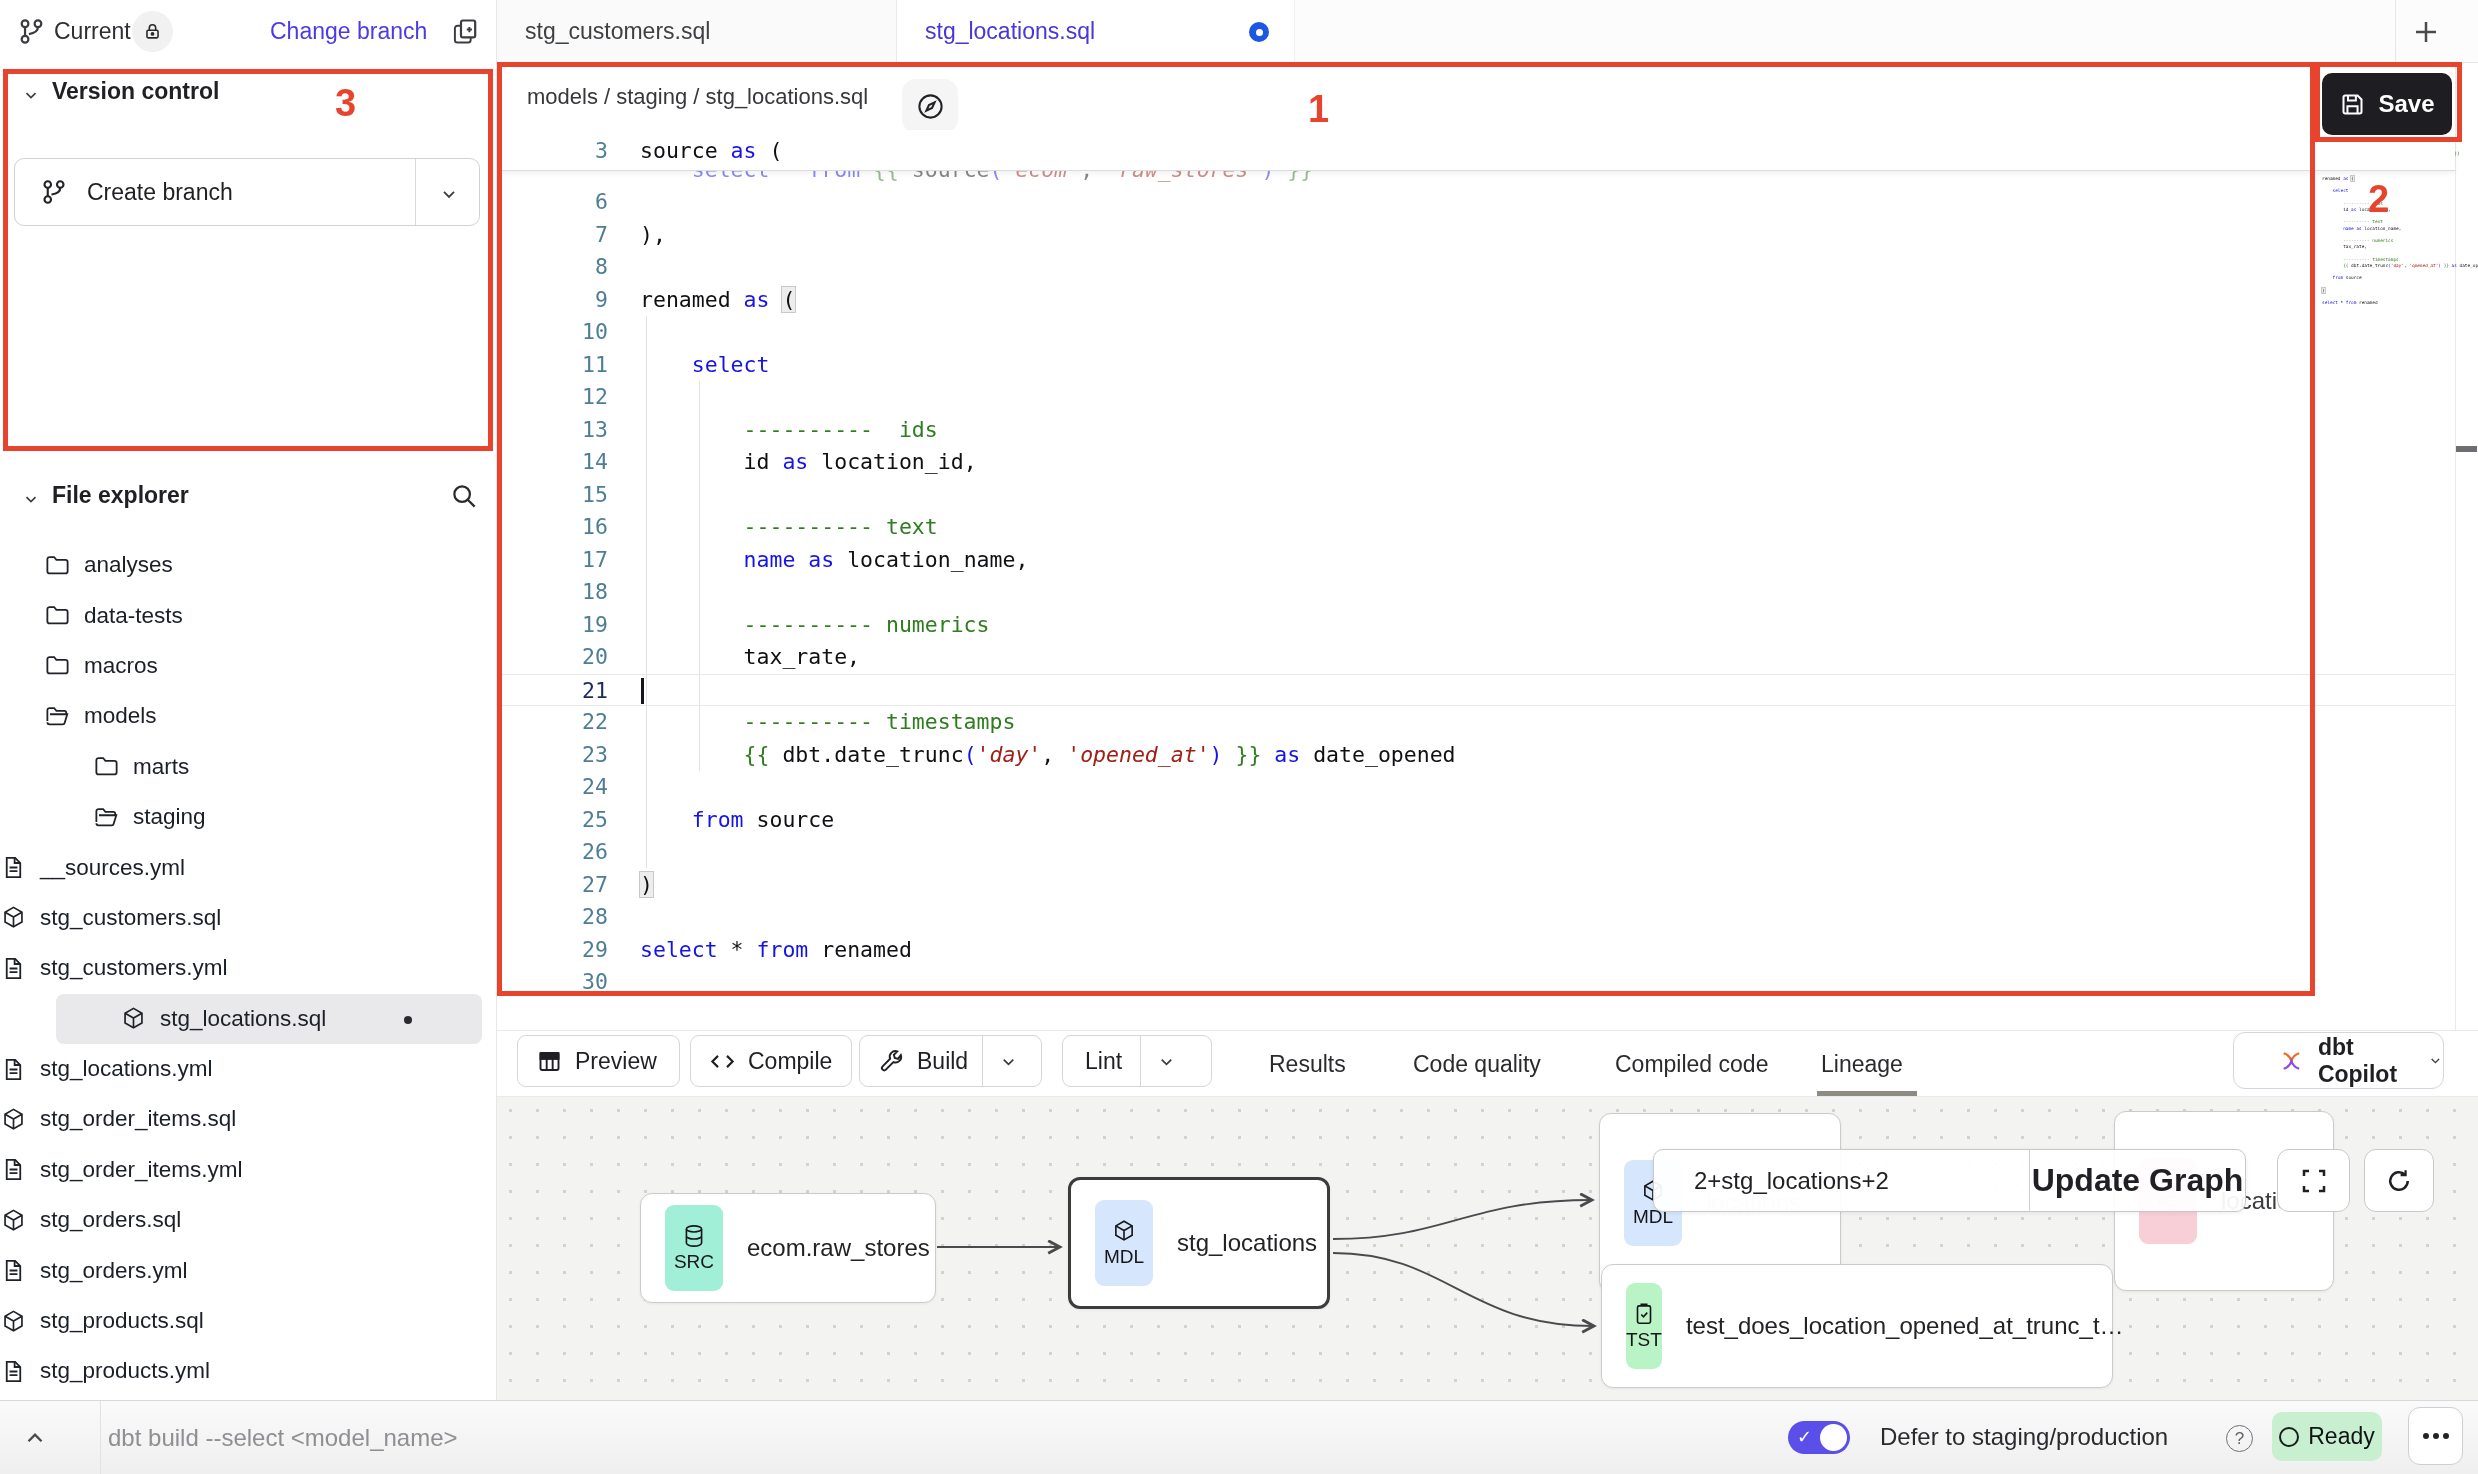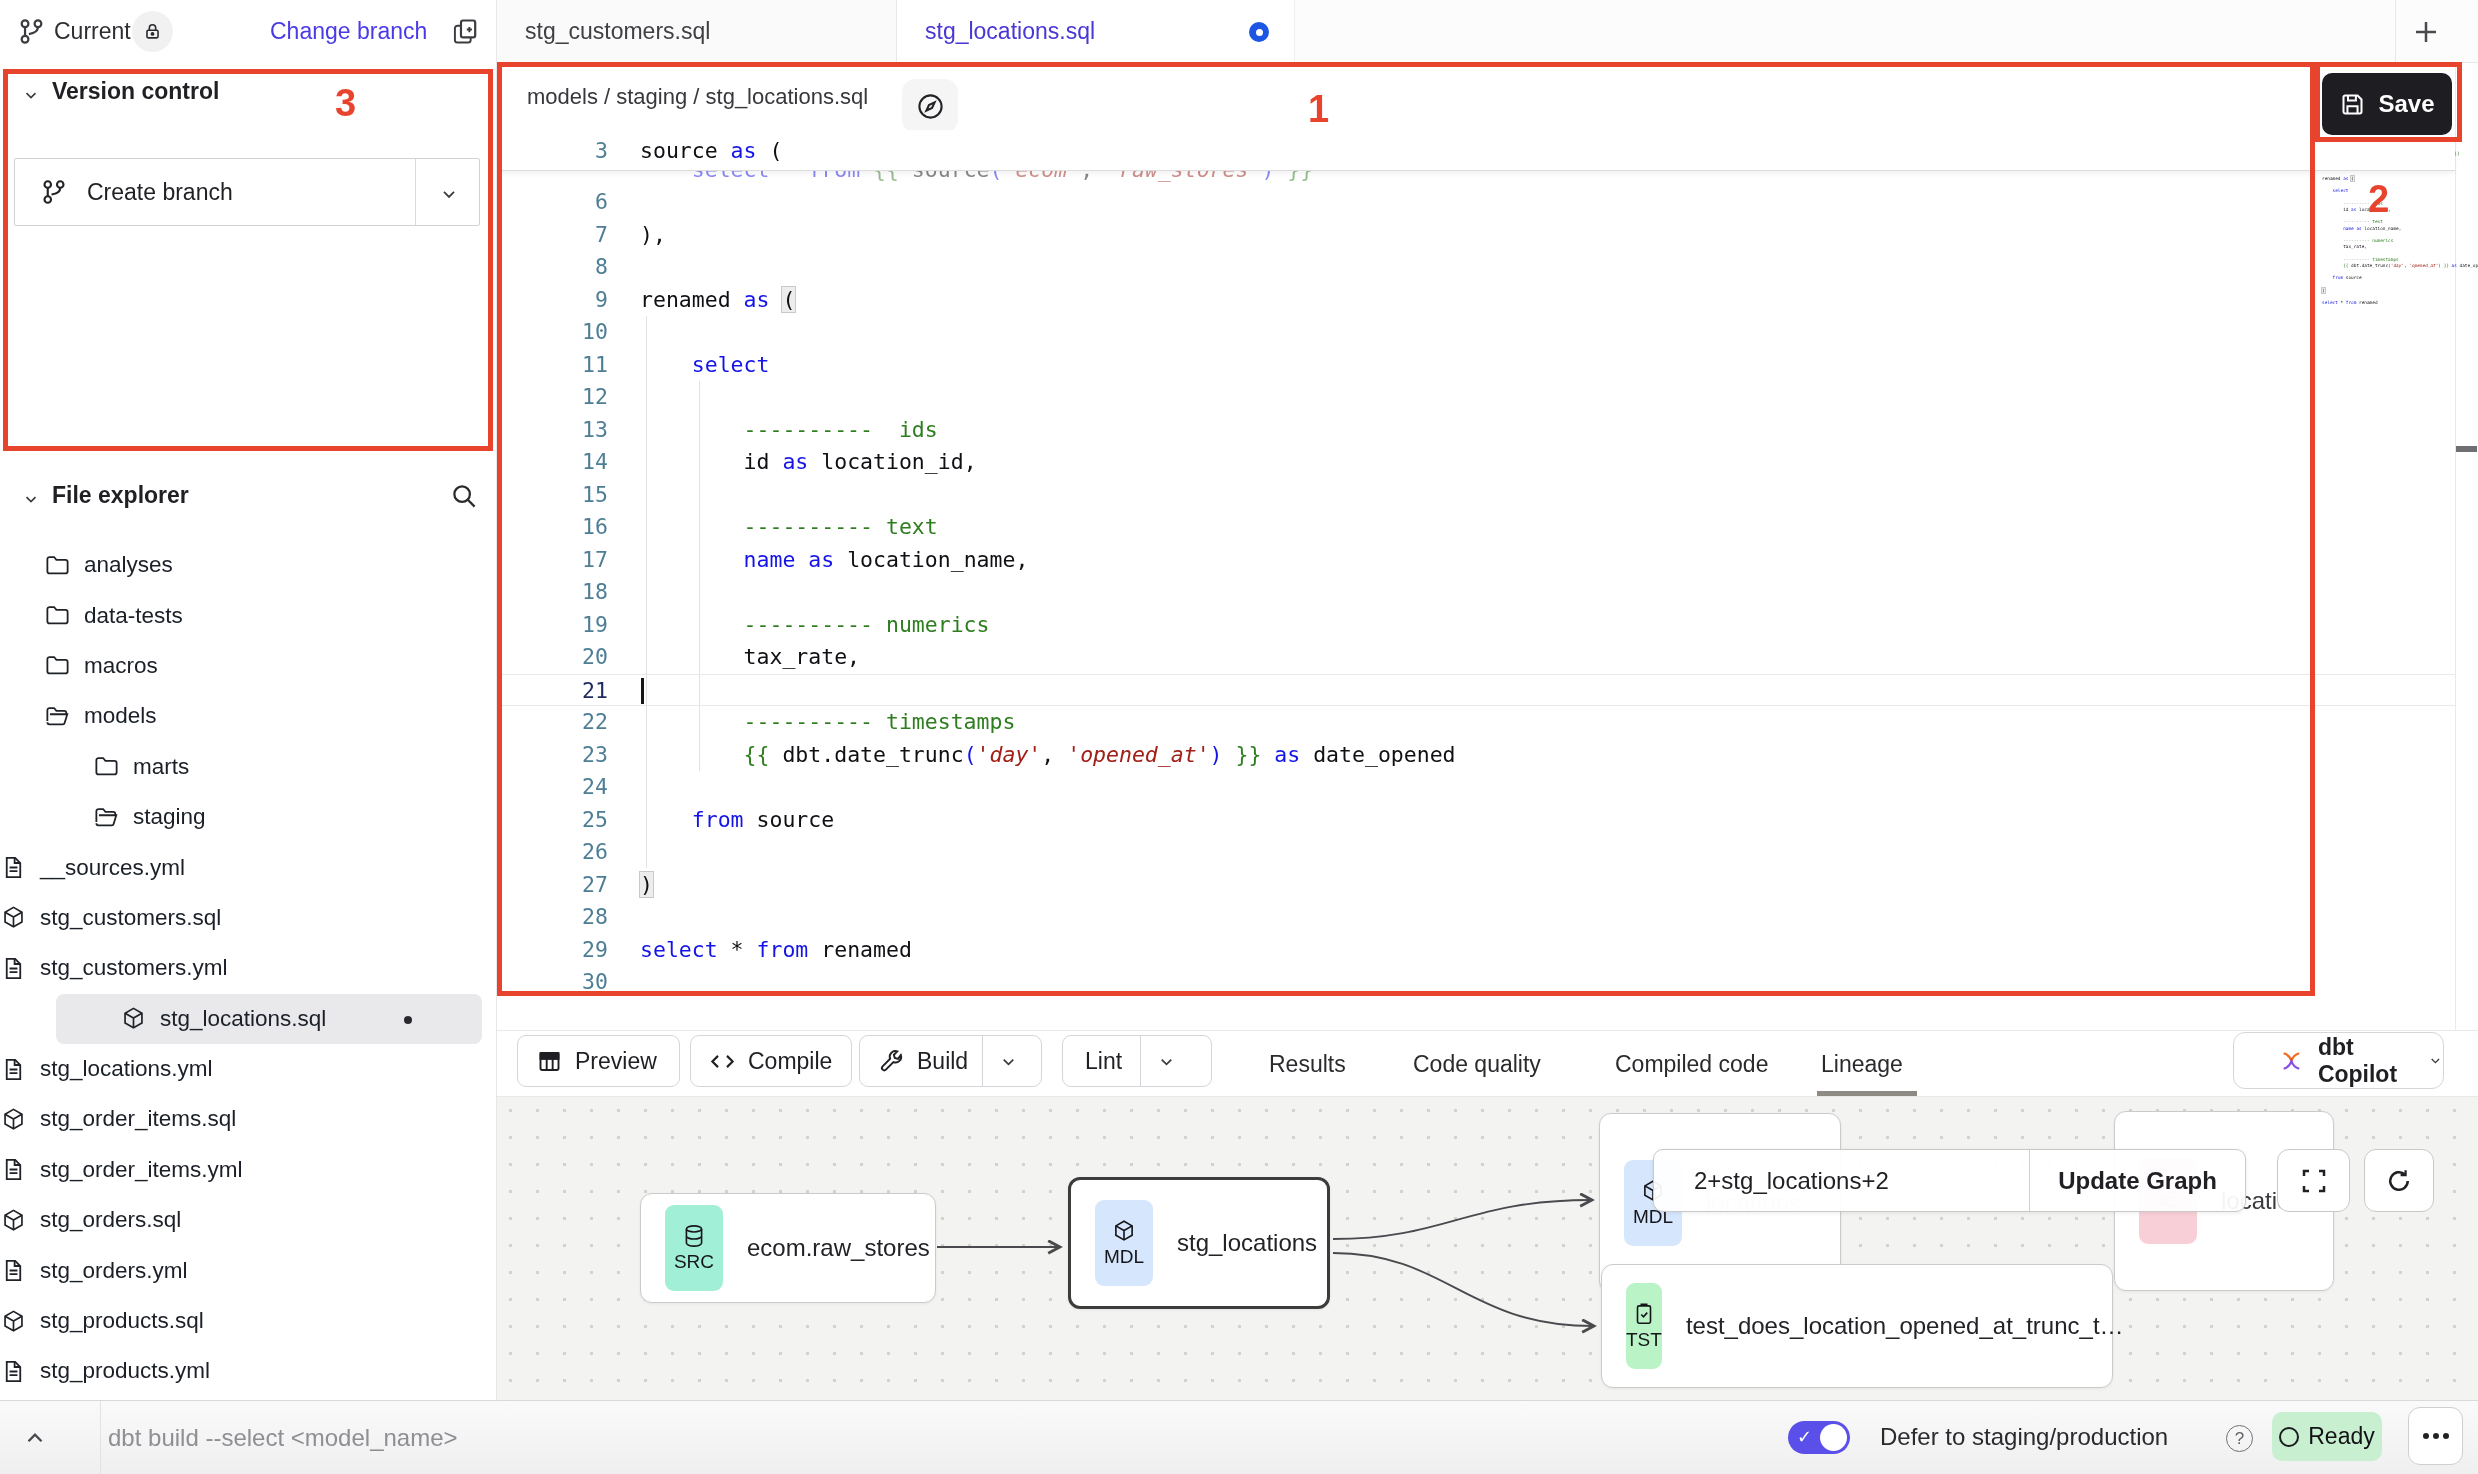--- a/index.html
+++ b/index.html
@@ -24,21 +24,21 @@
   #tab-dirty-dot::after { content:""; position:absolute; left:6.5px; top:6.5px; width:7px; height:7px;
                    border-radius:50%; background:#fff; }
   #tab-filler { left:1295px; top:0; width:1183px; height:63px; background:#fcfcfc; border-bottom:1px solid #e7e7e9; }
   #newtab-divider { left:2395px; top:0; width:1px; height:62px; background:#e7e7e9; }
   #new-tab-btn { left:2408px; top:14px; width:36px; height:36px; display:flex; align-items:center; justify-content:center; }
 
   
   #sidebar { left:0; top:63px; width:497px; height:1337px; background:#fff; border-right:1px solid #e7e7e9; }
   .sec-chevron { position:absolute; left:22px; width:18px; height:18px; }
   .sec-title { position:absolute; left:52px; font-size:23px; font-weight:700; color:#1f1f24; }
-  #create-branch-btn { left:14px; top:95px; width:466px; height:68px; border:1px solid #d2d2d6; border-radius:2px;
+  #create-branch-btn { left:14px; top:95px; width:466px; height:68px; border:1px solid #d2d2d6; border-radius:10px;
                        background:#fff; display:flex; align-items:center; }
   #create-branch-btn .lbl { margin-left:18px; font-size:23px; font-weight:500; }
   #cb-divider { position:absolute; right:63px; top:0; width:1px; height:66px; background:#d9d9dd; }
   #cb-chevron { position:absolute; right:20px; top:25px; }
   #fe-search { left:449px; top:418px; width:30px; height:30px; }
   #file-tree { left:0; top:477px; width:496px; }
   .trow { position:relative; height:50.4px; display:flex; align-items:center; font-size:22.5px; color:#1b1f27; }
   .trow .ticon { width:27px; height:27px; margin-right:13px; flex:0 0 27px; }
   .trow.lv1 { padding-left:44px; } .trow.lv2 { padding-left:93px; } .trow.lv3 { }
   .trow.sel { background:#e9e9eb; border-radius:8px; margin-left:56px; margin-right:14px; }
@@ -99,21 +99,21 @@
   #node-mdl2  { left:1102px; top:16px; width:242px; height:180px; }
   #node-exp   { left:1617px; top:14px; width:220px; height:180px; }
   #node-exp .nlabel { color:#3a3a3e; }
   #node-mdl2 .nlabel { color:#cdcdd0; }
   #node-tst   { left:1104px; top:167px; width:512px; height:124px; }
   #selector-bar { position:absolute; left:1156px; top:52px; width:593px; height:63px; background:rgba(255,255,255,.94);
                   border:1px solid #c9c9c9; border-radius:10px; display:flex; box-shadow:0 1px 4px rgba(0,0,0,.08); z-index:5; }
   #selector-input { flex:1; border:none; background:transparent; outline:none; padding-left:40px;
                     font-size:24px; color:#1f1f24; font-family:"Liberation Sans",sans-serif; }
   #update-graph-btn { width:216px; border-left:1px solid #d0d0d0; display:flex; align-items:center; justify-content:center;
-                      font-size:24px; font-weight:600; color:#1f1f24; }
+                      font-size:32px; font-weight:600; color:#1f1f24; }
   .lg-tool { position:absolute; top:52px; height:63px; background:#fff; border:1px solid #c9c9c9; border-radius:12px;
              display:flex; align-items:center; justify-content:center; z-index:6; }
   #fullscreen-btn { left:1780px; width:73px; }
   #refresh-btn { left:1867px; width:70px; }
 
   
   #statusbar { left:0; top:1400px; width:2478px; height:74px; background:linear-gradient(#fafafa,#efeff0);
                border-top:1px solid #d9d9db; }
   #cmd-chevron { left:22px; top:24px; }
   #cmd-divider { left:100px; top:0; width:1px; height:74px; background:#e2e2e4; }

